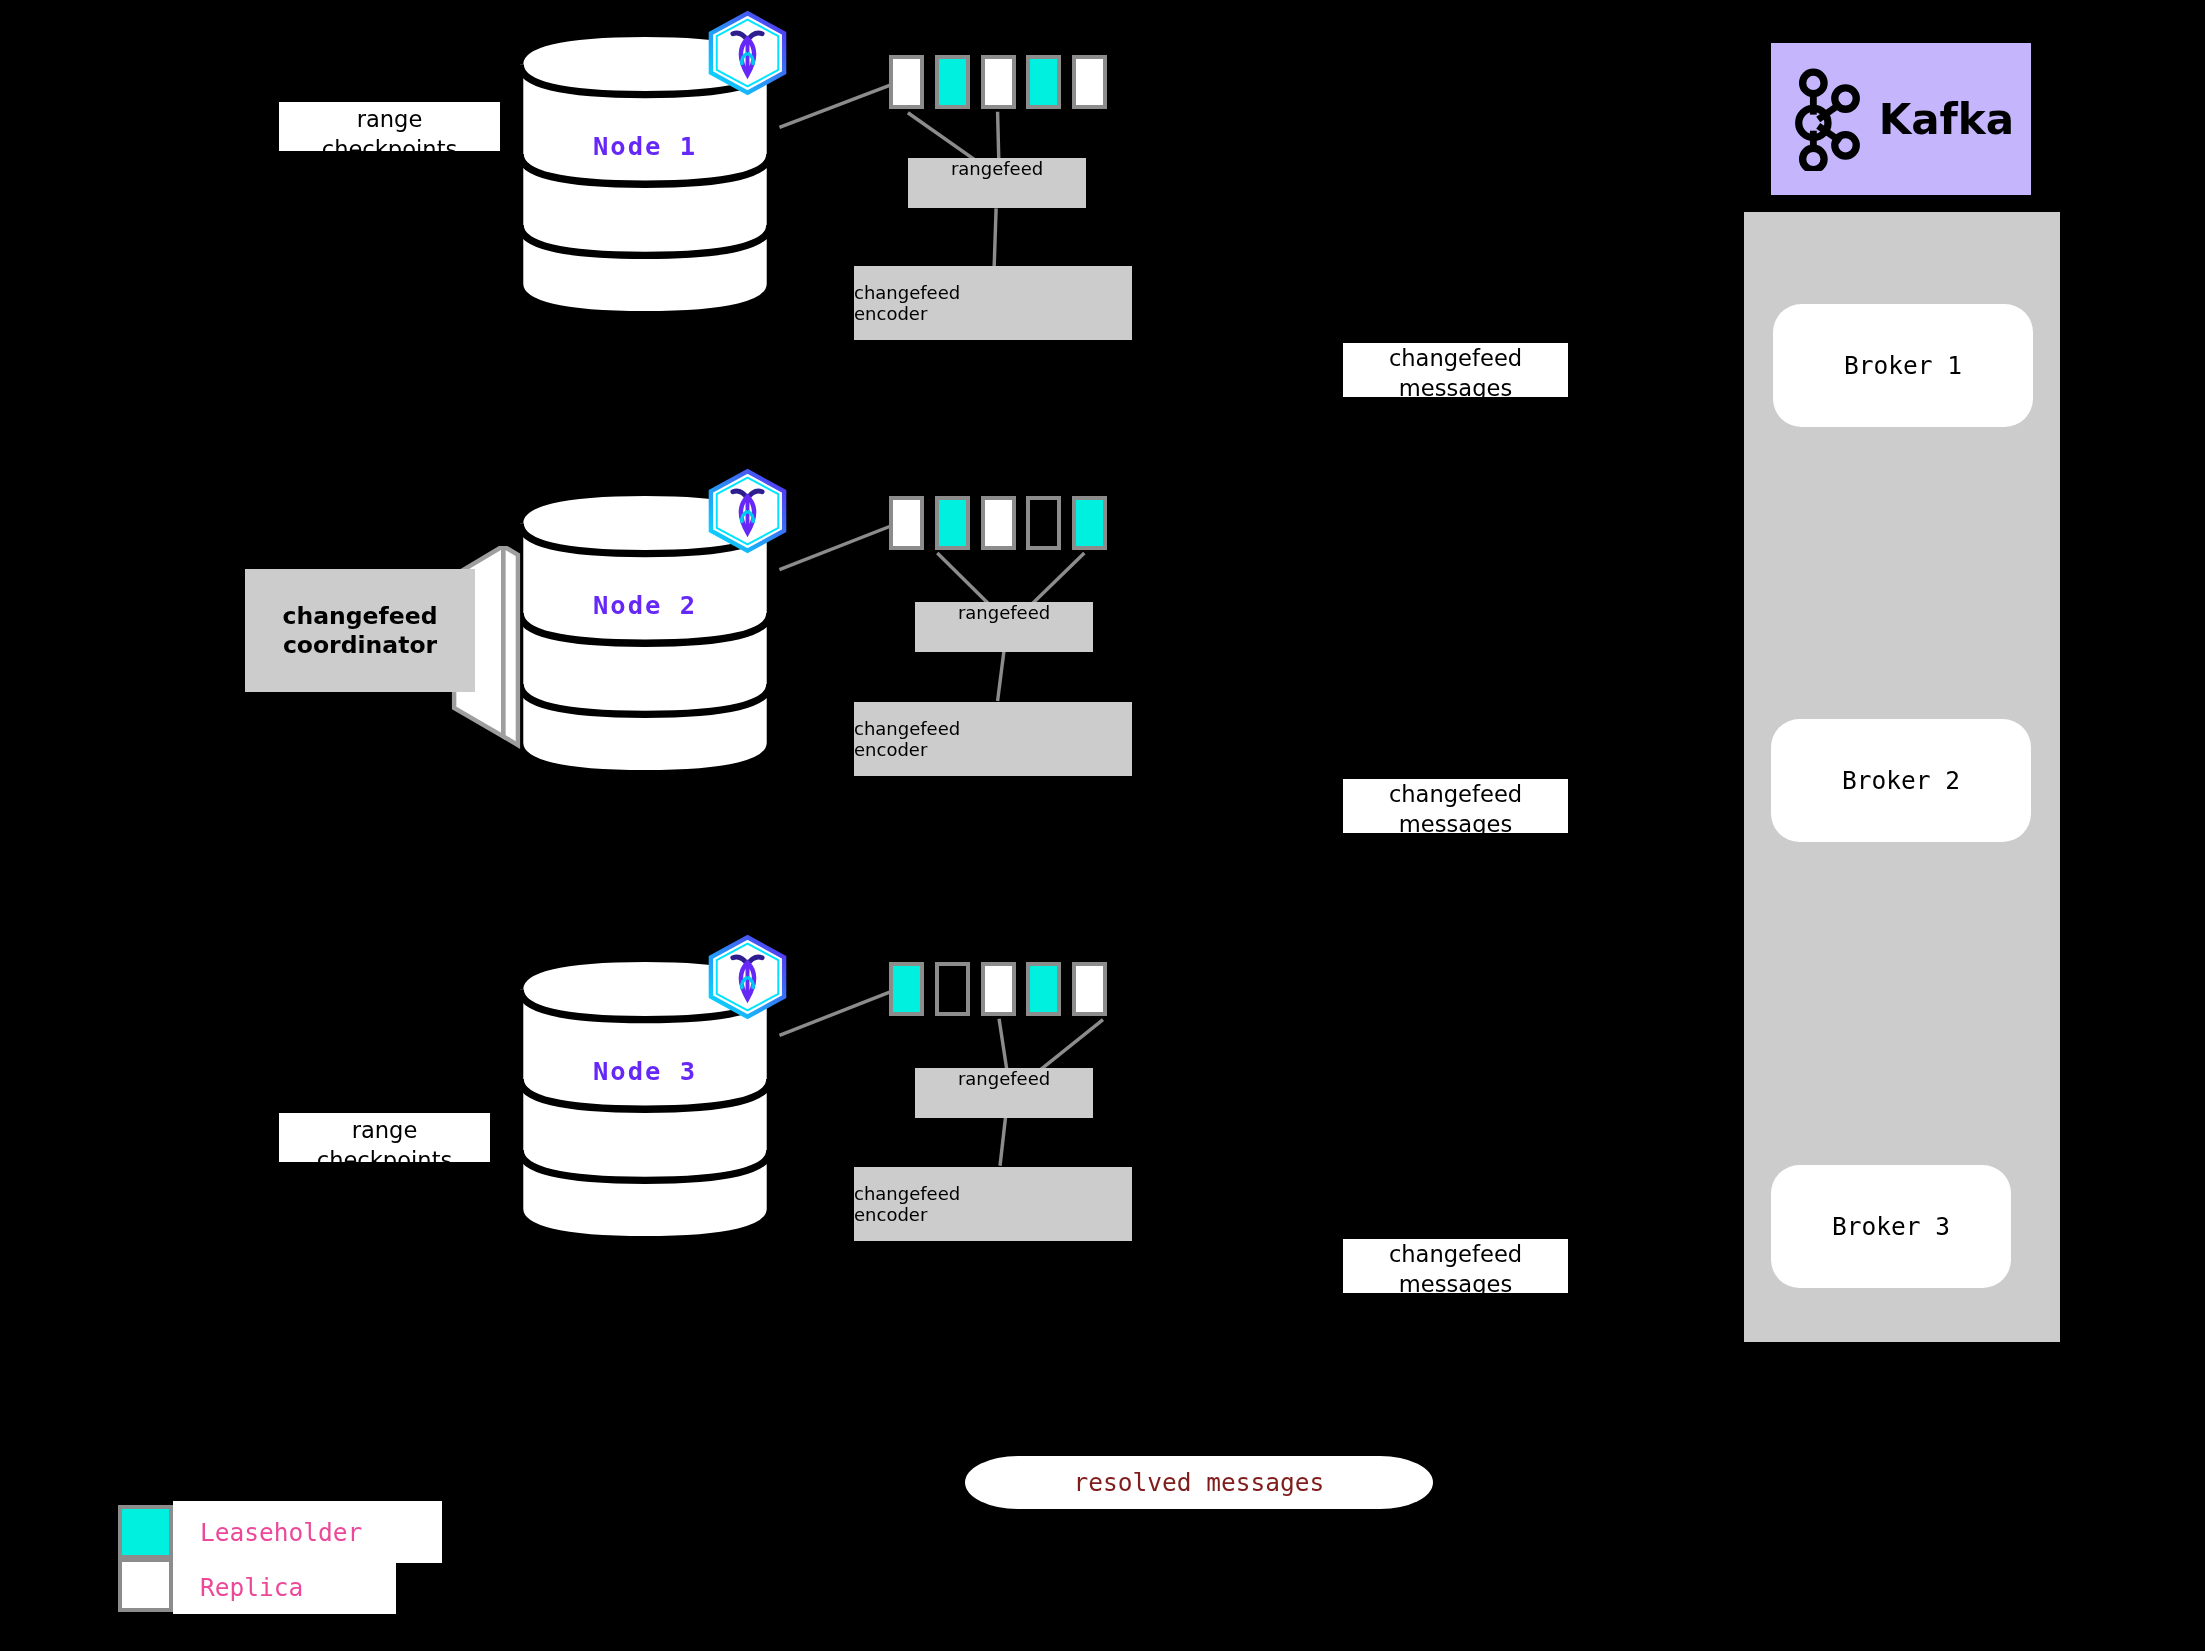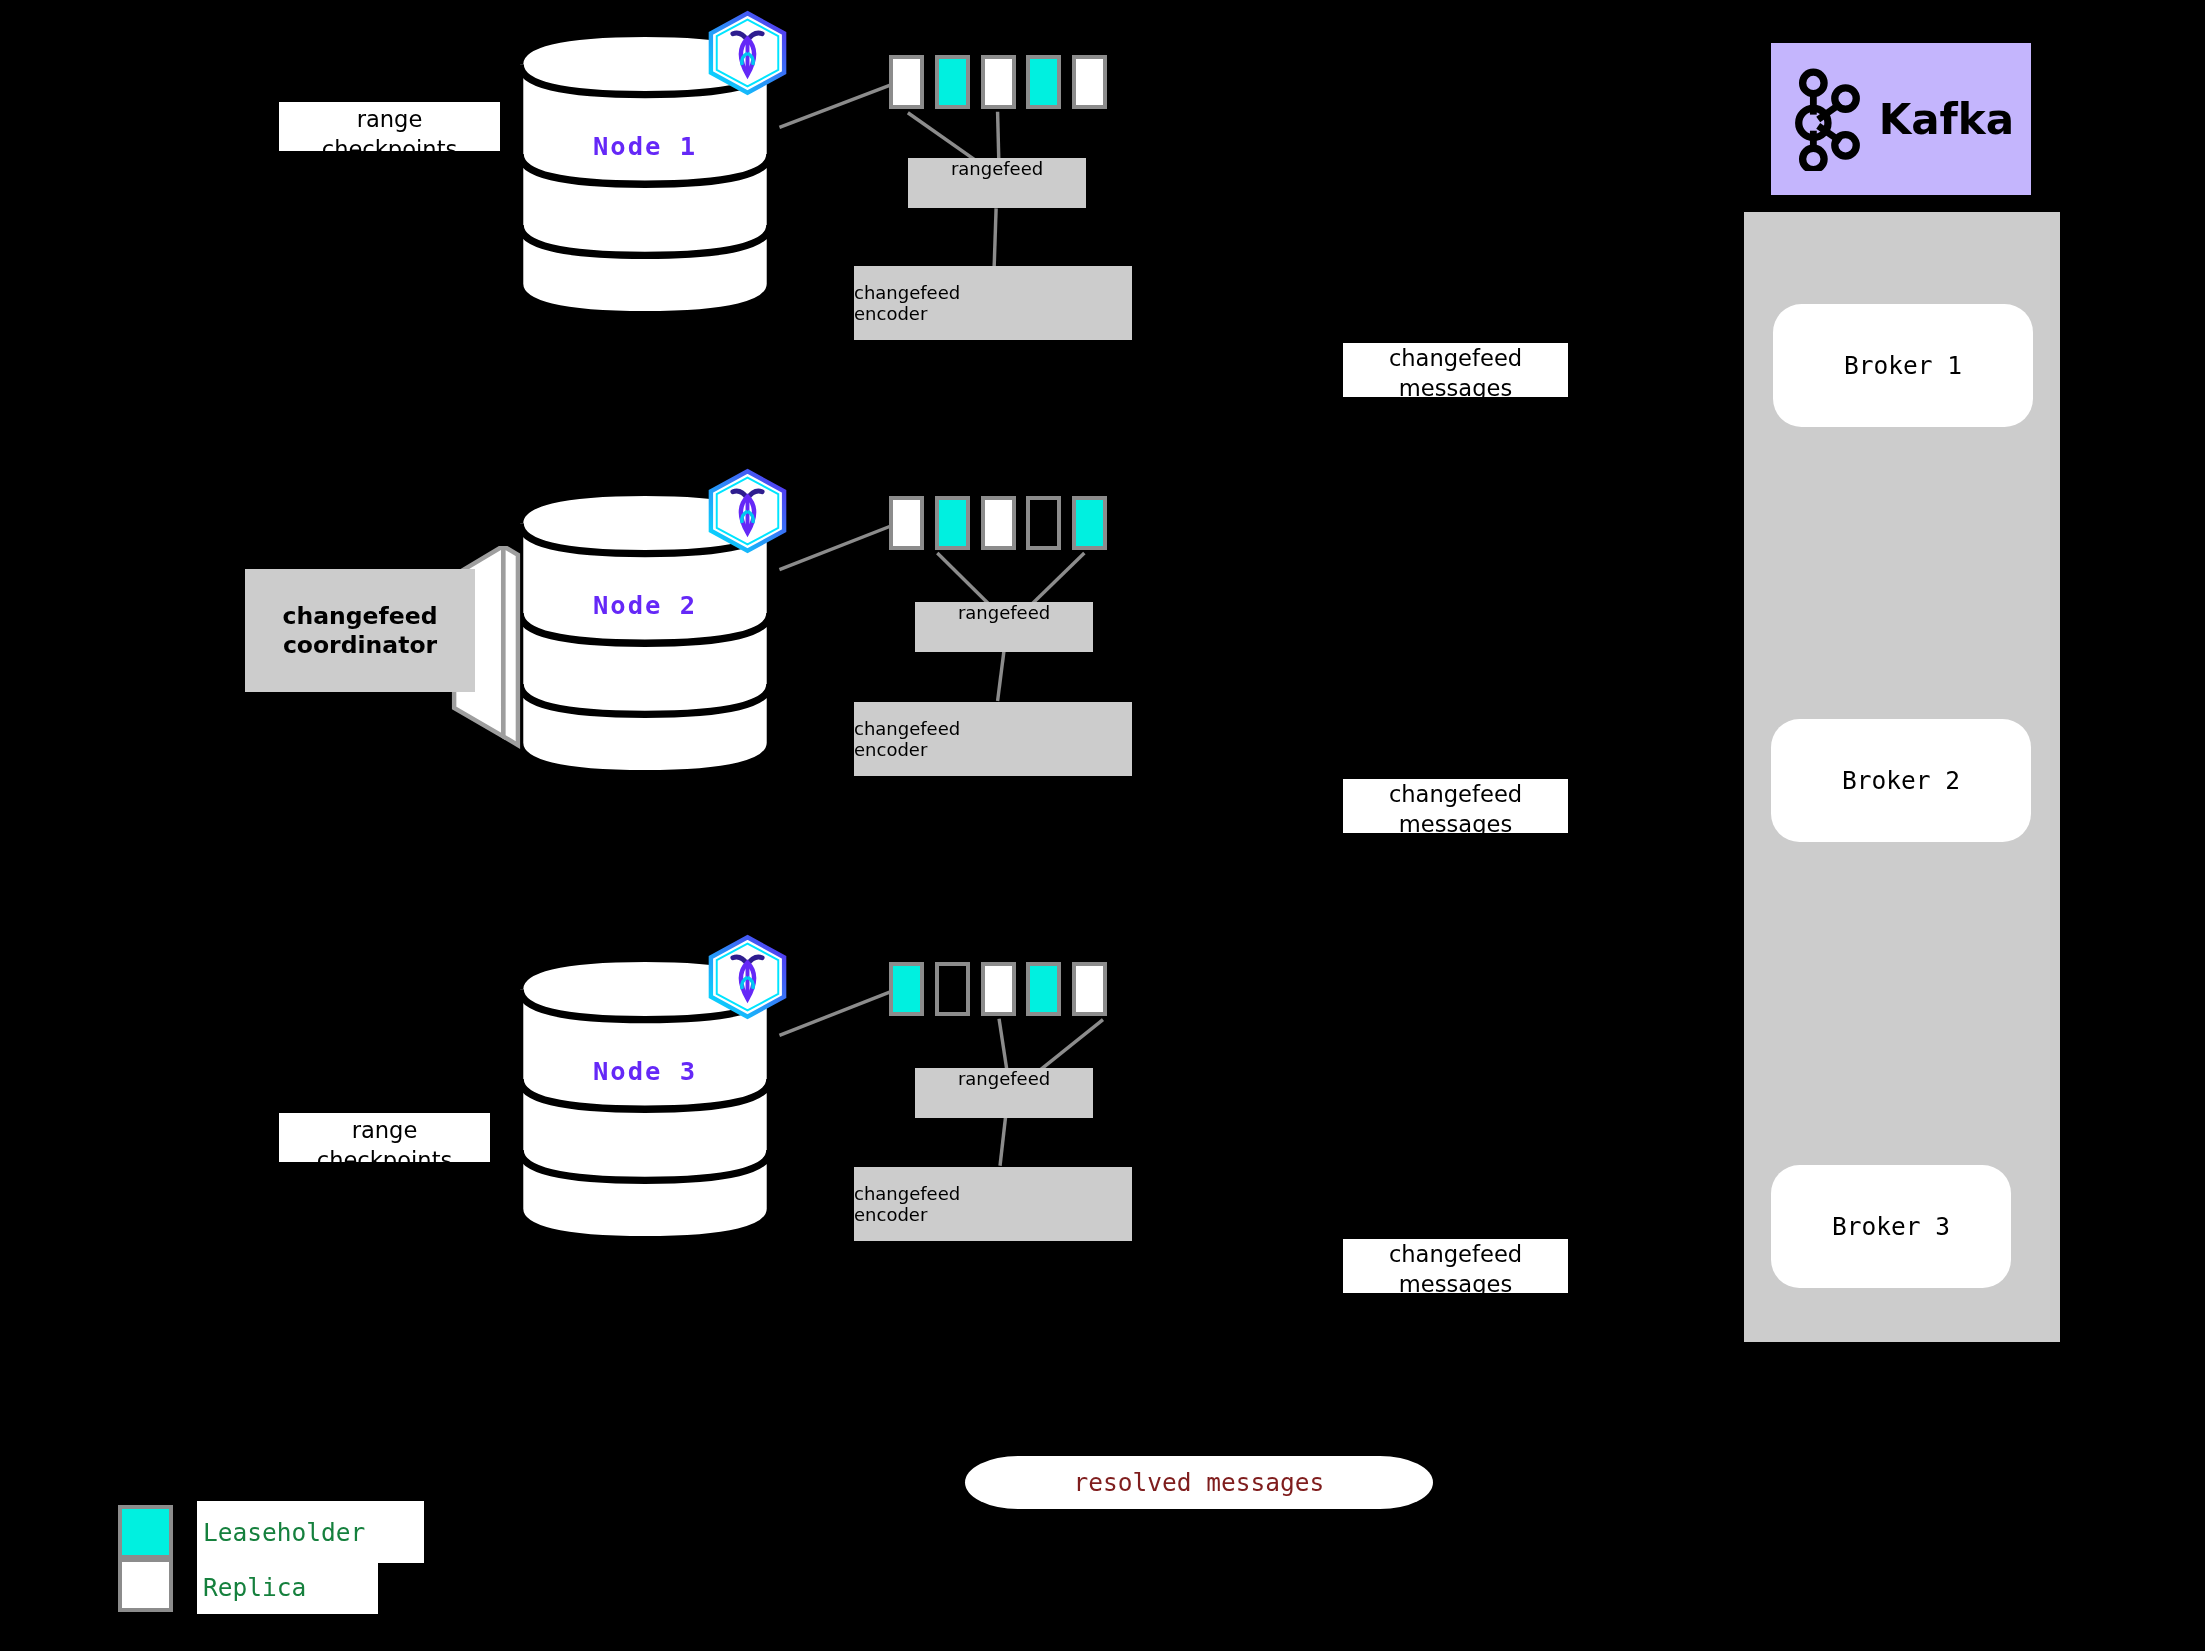--- a/index.html
+++ b/index.html
@@ -56,23 +56,23 @@
     font-family:"DejaVu Sans Mono",monospace;font-size:24.5px;color:#000;}
 
   
   .pill{position:absolute;background:#ffffff;border-radius:98px/49px;
     display:flex;align-items:center;justify-content:center;
     font-family:"DejaVu Sans Mono",monospace;font-size:24.5px;color:#7f1d1d;}
 
   
   .legend{position:absolute;}
   .legend .sw{position:absolute;width:55px;height:54px;border:4.4px solid #8c8c8c;box-sizing:border-box;}
-  .legend .lt{position:absolute;background:#fff;color:#15803d;
+  .legend .lt{position:absolute;background:#fff;color:#ec4899;
     font-family:"DejaVu Sans Mono",monospace;font-size:24.5px;
-    display:flex;align-items:center;padding:0 6px;white-space:nowrap;margin-left:24px;}
+    display:flex;align-items:center;padding:0 27px;white-space:nowrap;}
 
   
   .wires{position:absolute;inset:0;pointer-events:none;}
 </style>
 </head>
 <body>
 
 <div class="stage">
 
   <svg class="wires" viewBox="0 0 4498 3369" preserveAspectRatio="none">

